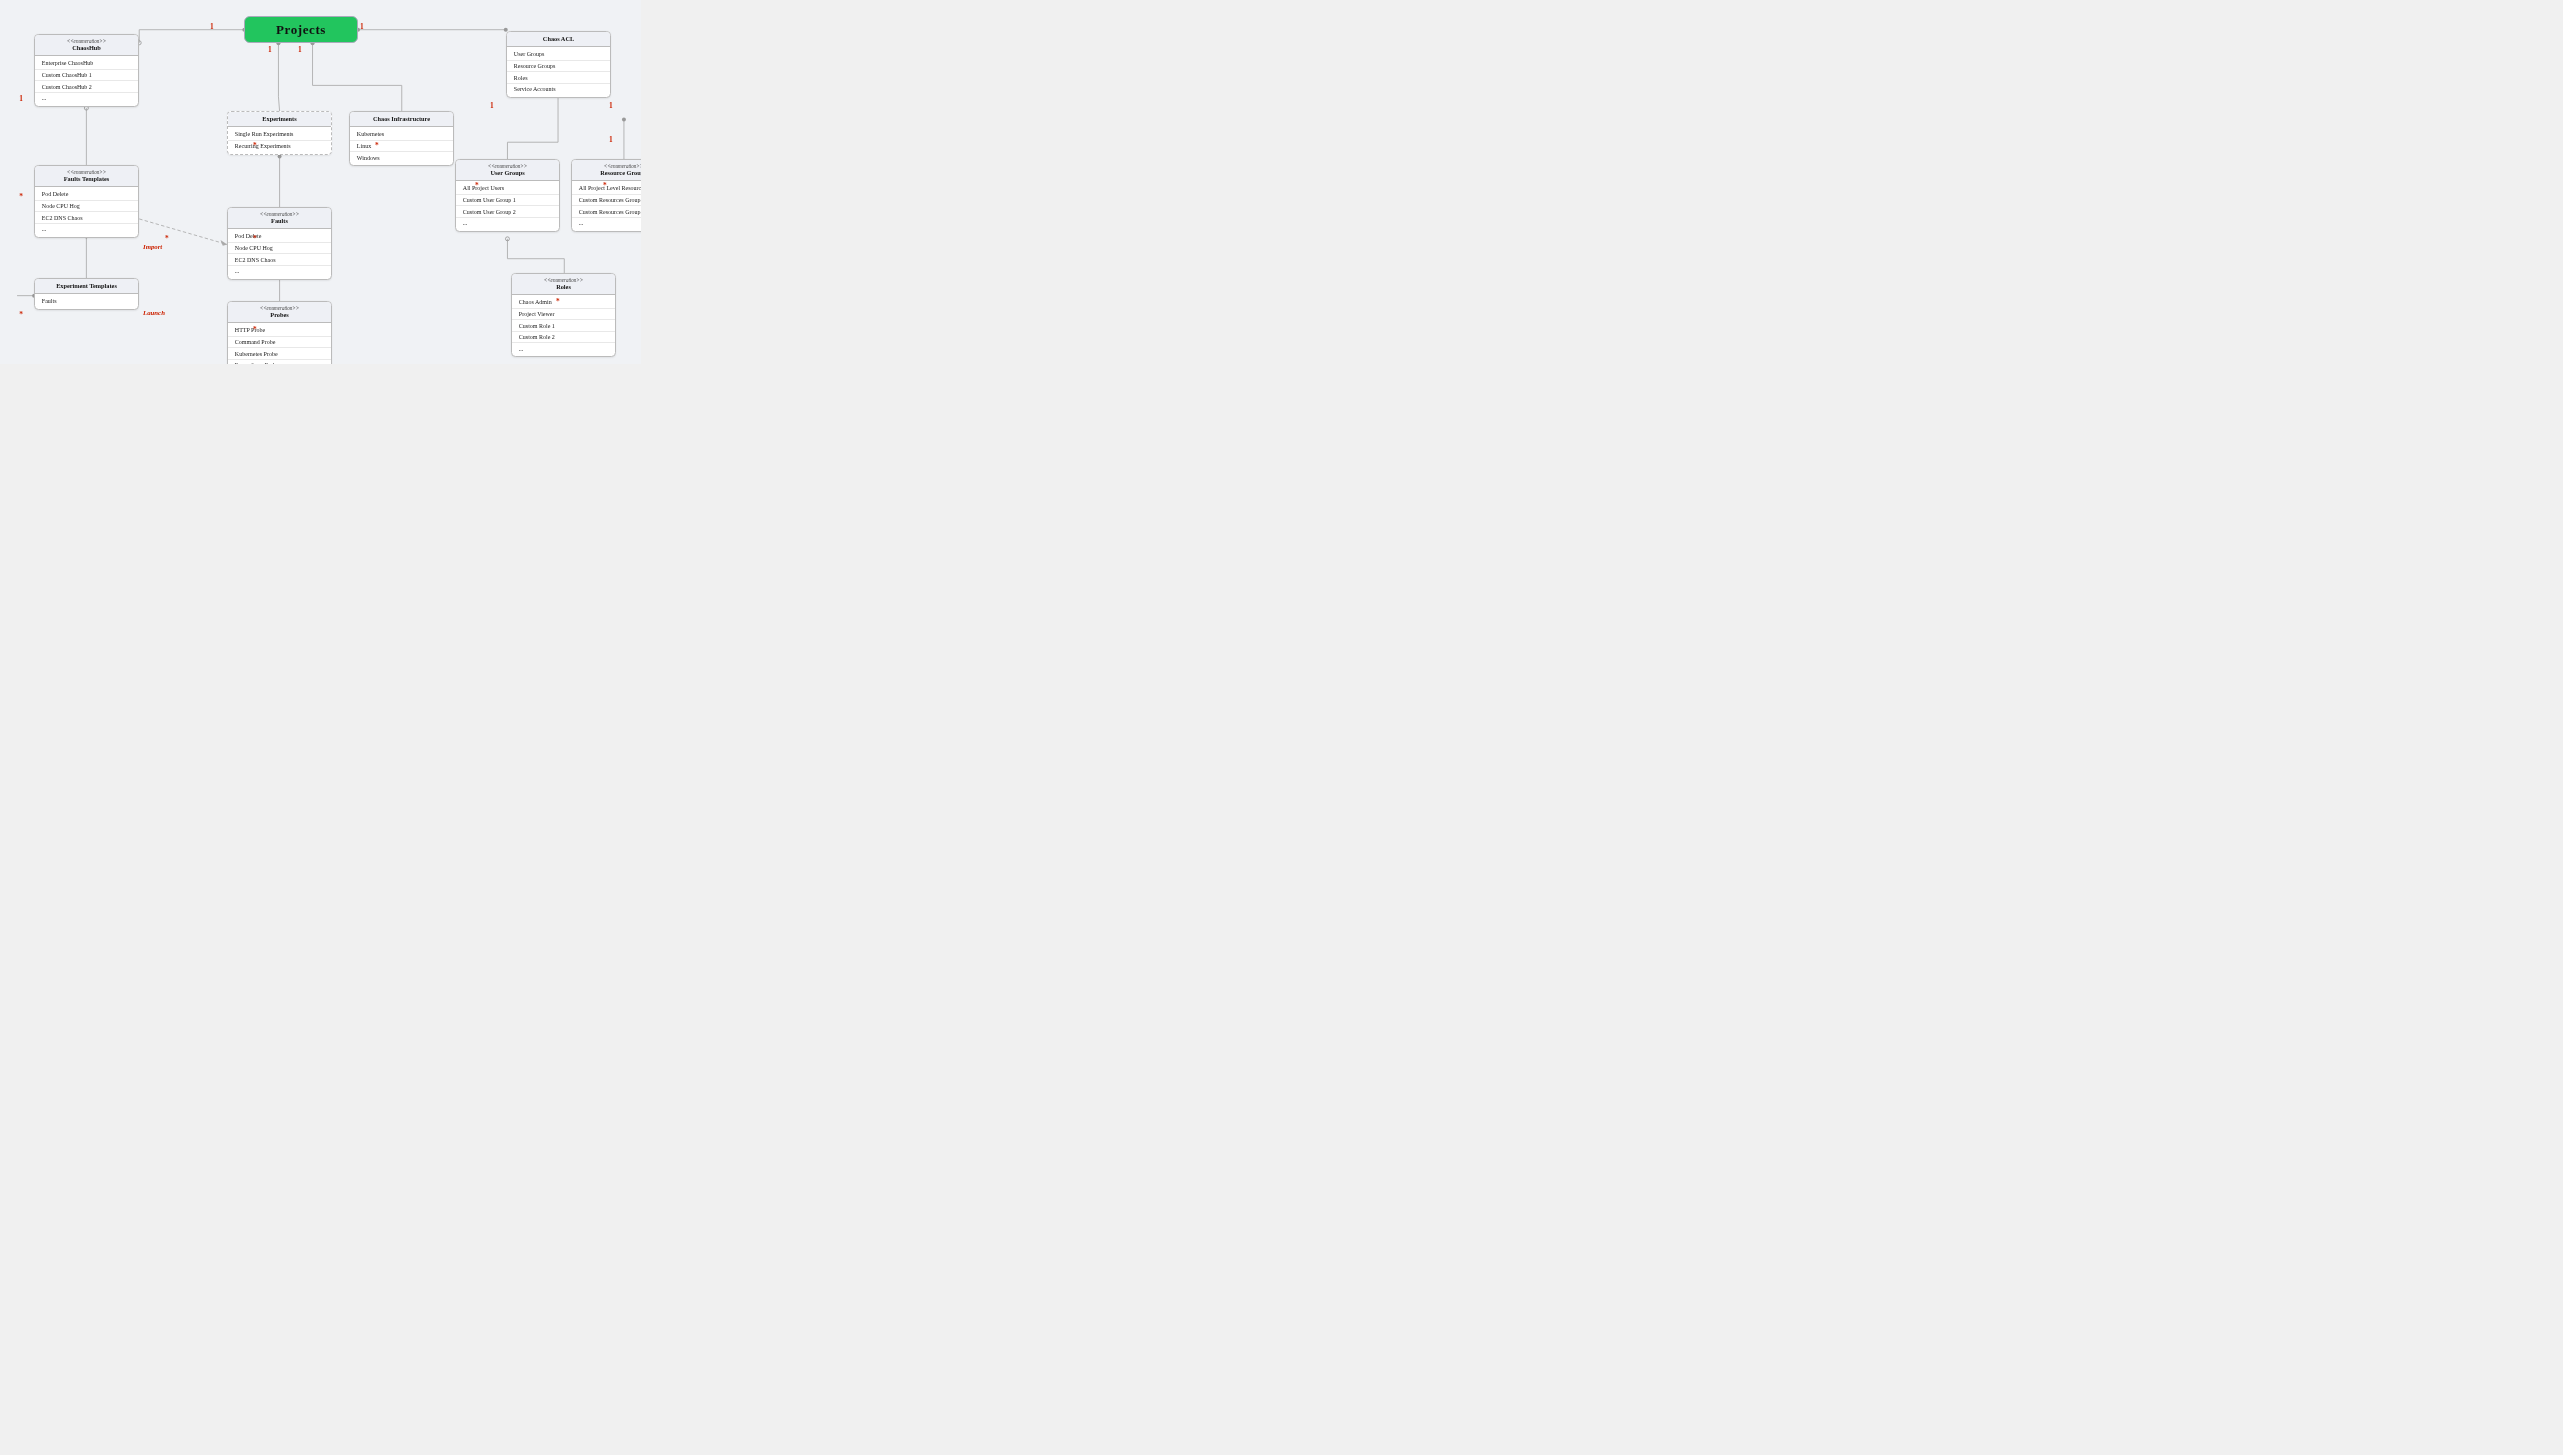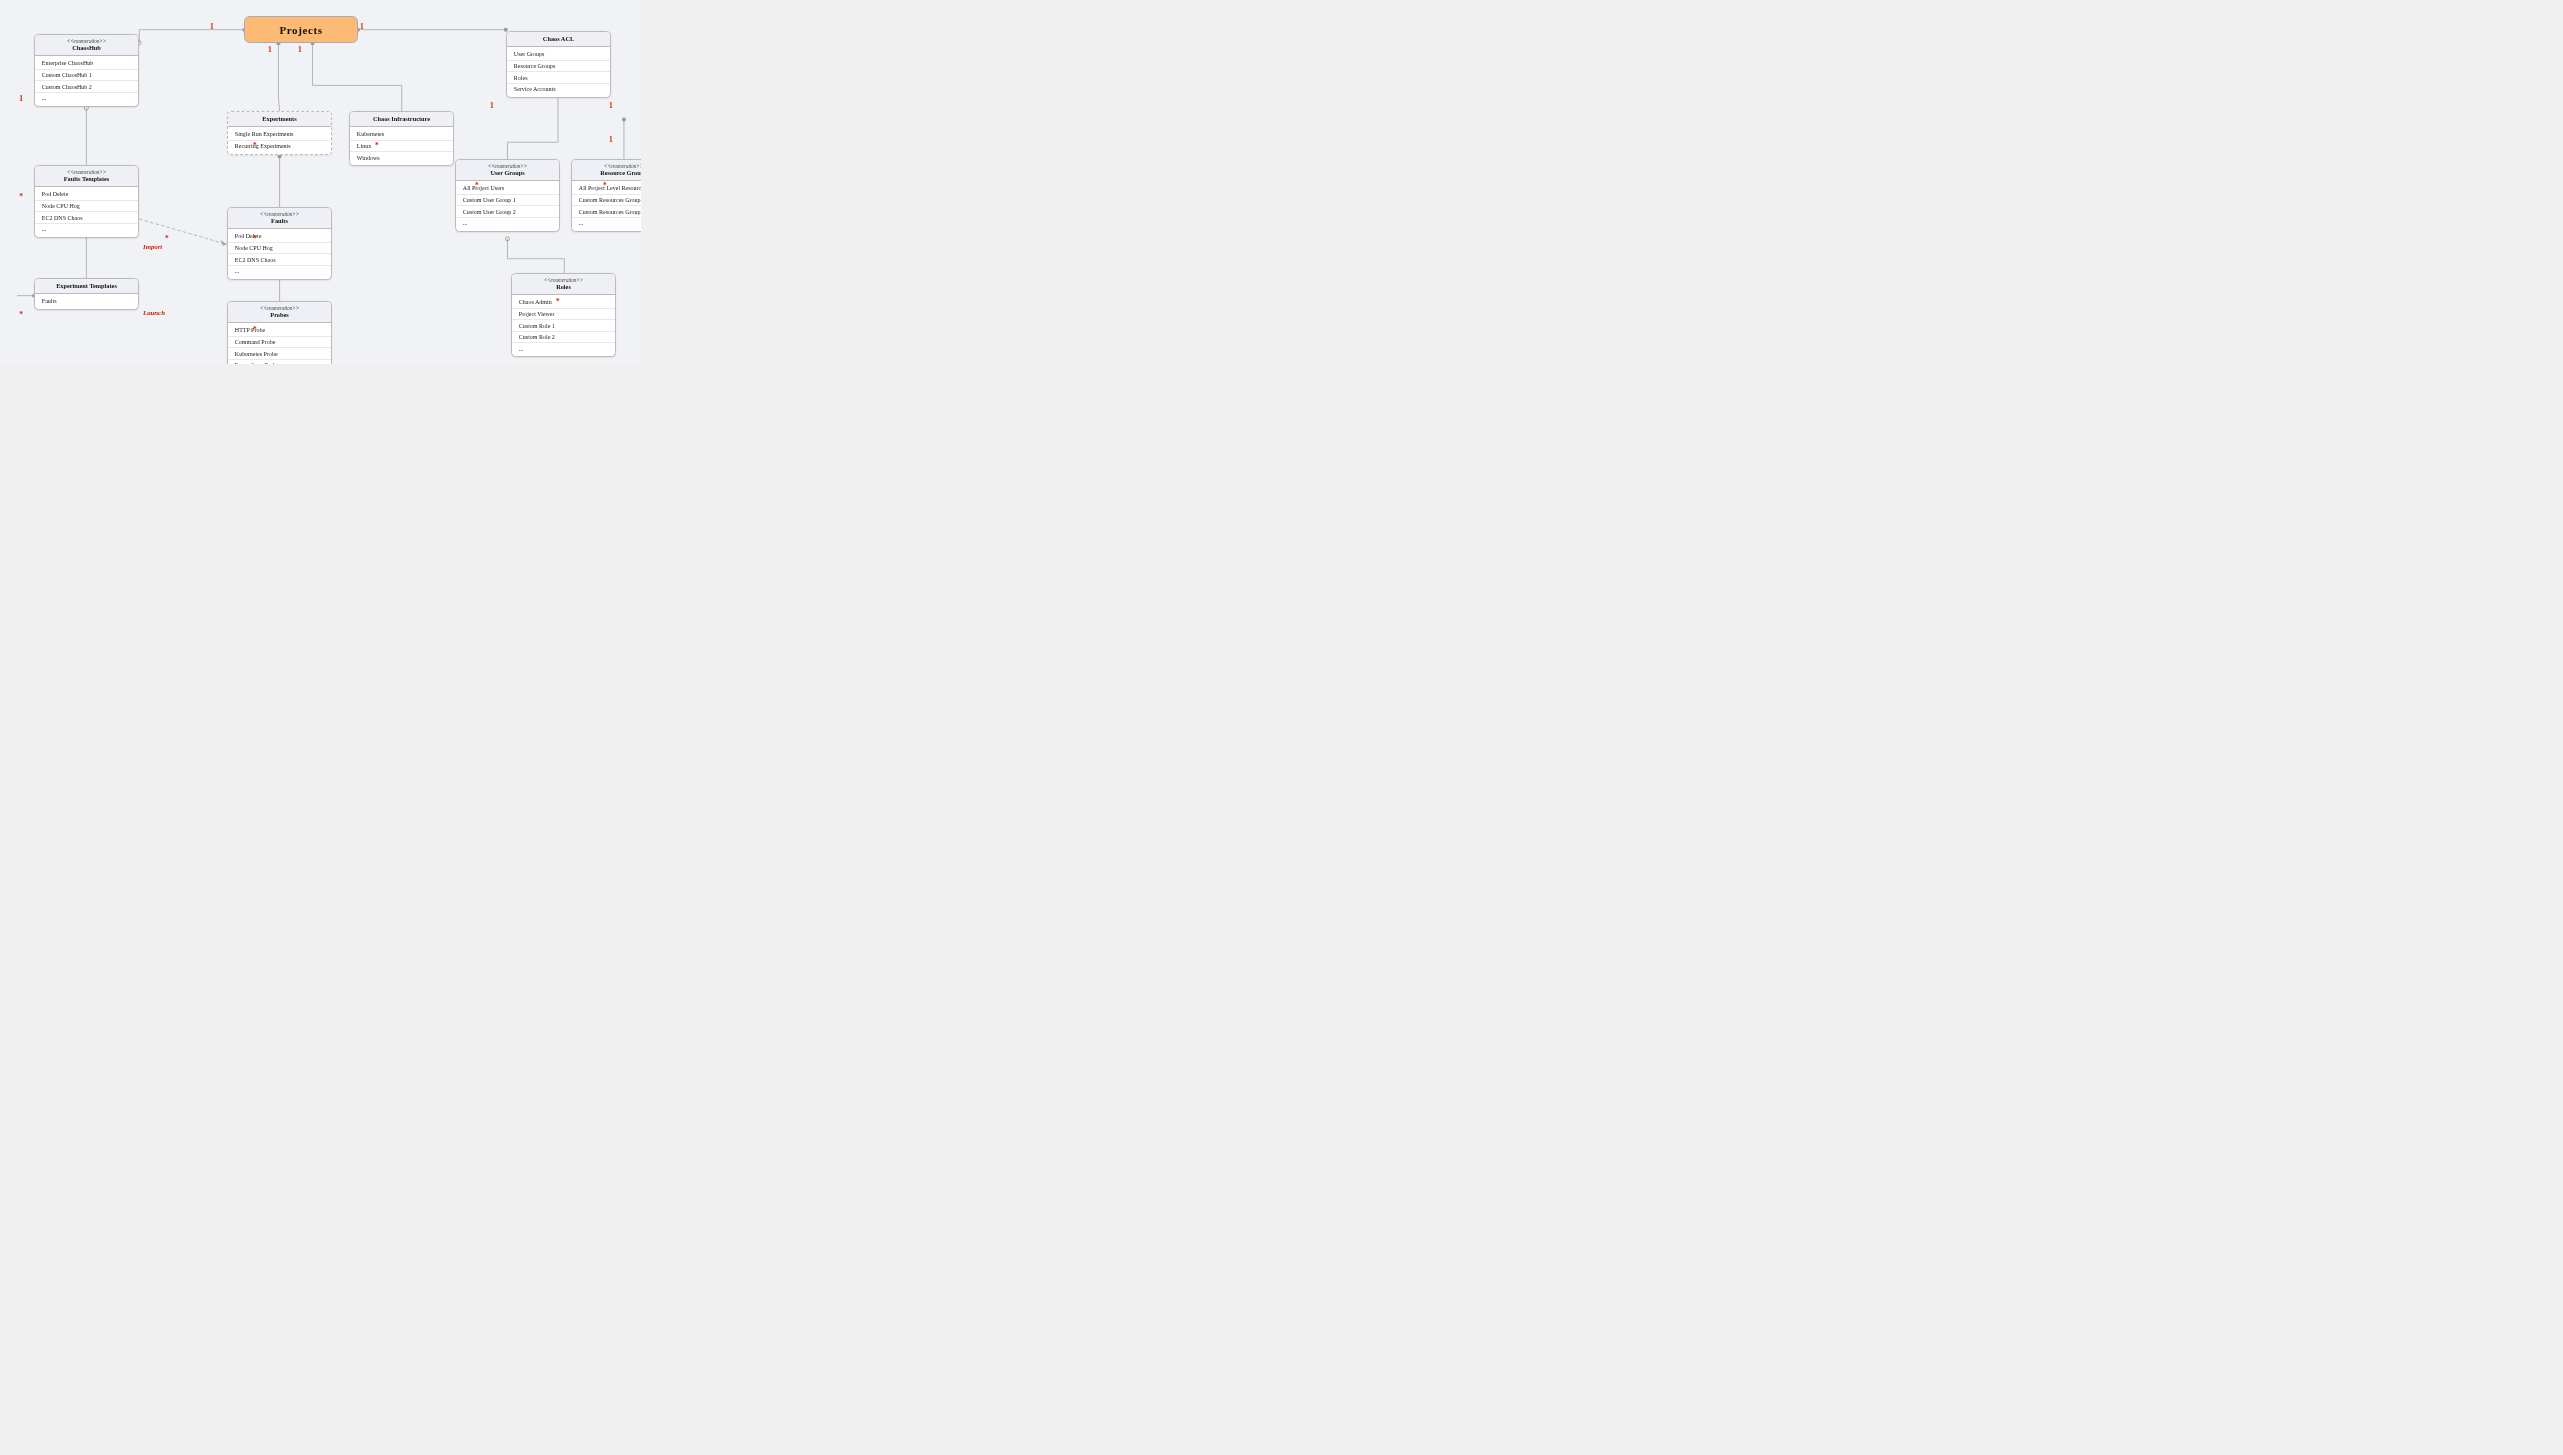--- a/index.html
+++ b/index.html
@@ -56,27 +56,27 @@
       font-size: 6px;
       color: #222;
       white-space: nowrap;
     }
     .uml-box .box-item:last-child {
       border-bottom: none;
     }
     
     .projects-box {
       position: absolute;
-      background: #fdba74;
+      background: #22c55e;
       border: 0.9px solid #aab;
       border-radius: 5.7px;
       text-align: center;
       padding: 8px 17px;
       font-weight: bold;
-      font-size: 11px;
+      font-size: 13px;
       font-family: 'Georgia', serif;
       color: #111;
       letter-spacing: 0.6px;
     }
     
     .svg-overlay {
       position: absolute;
       top: 0; left: 0;
       width: 100%; height: 100%;
       pointer-events: none;

